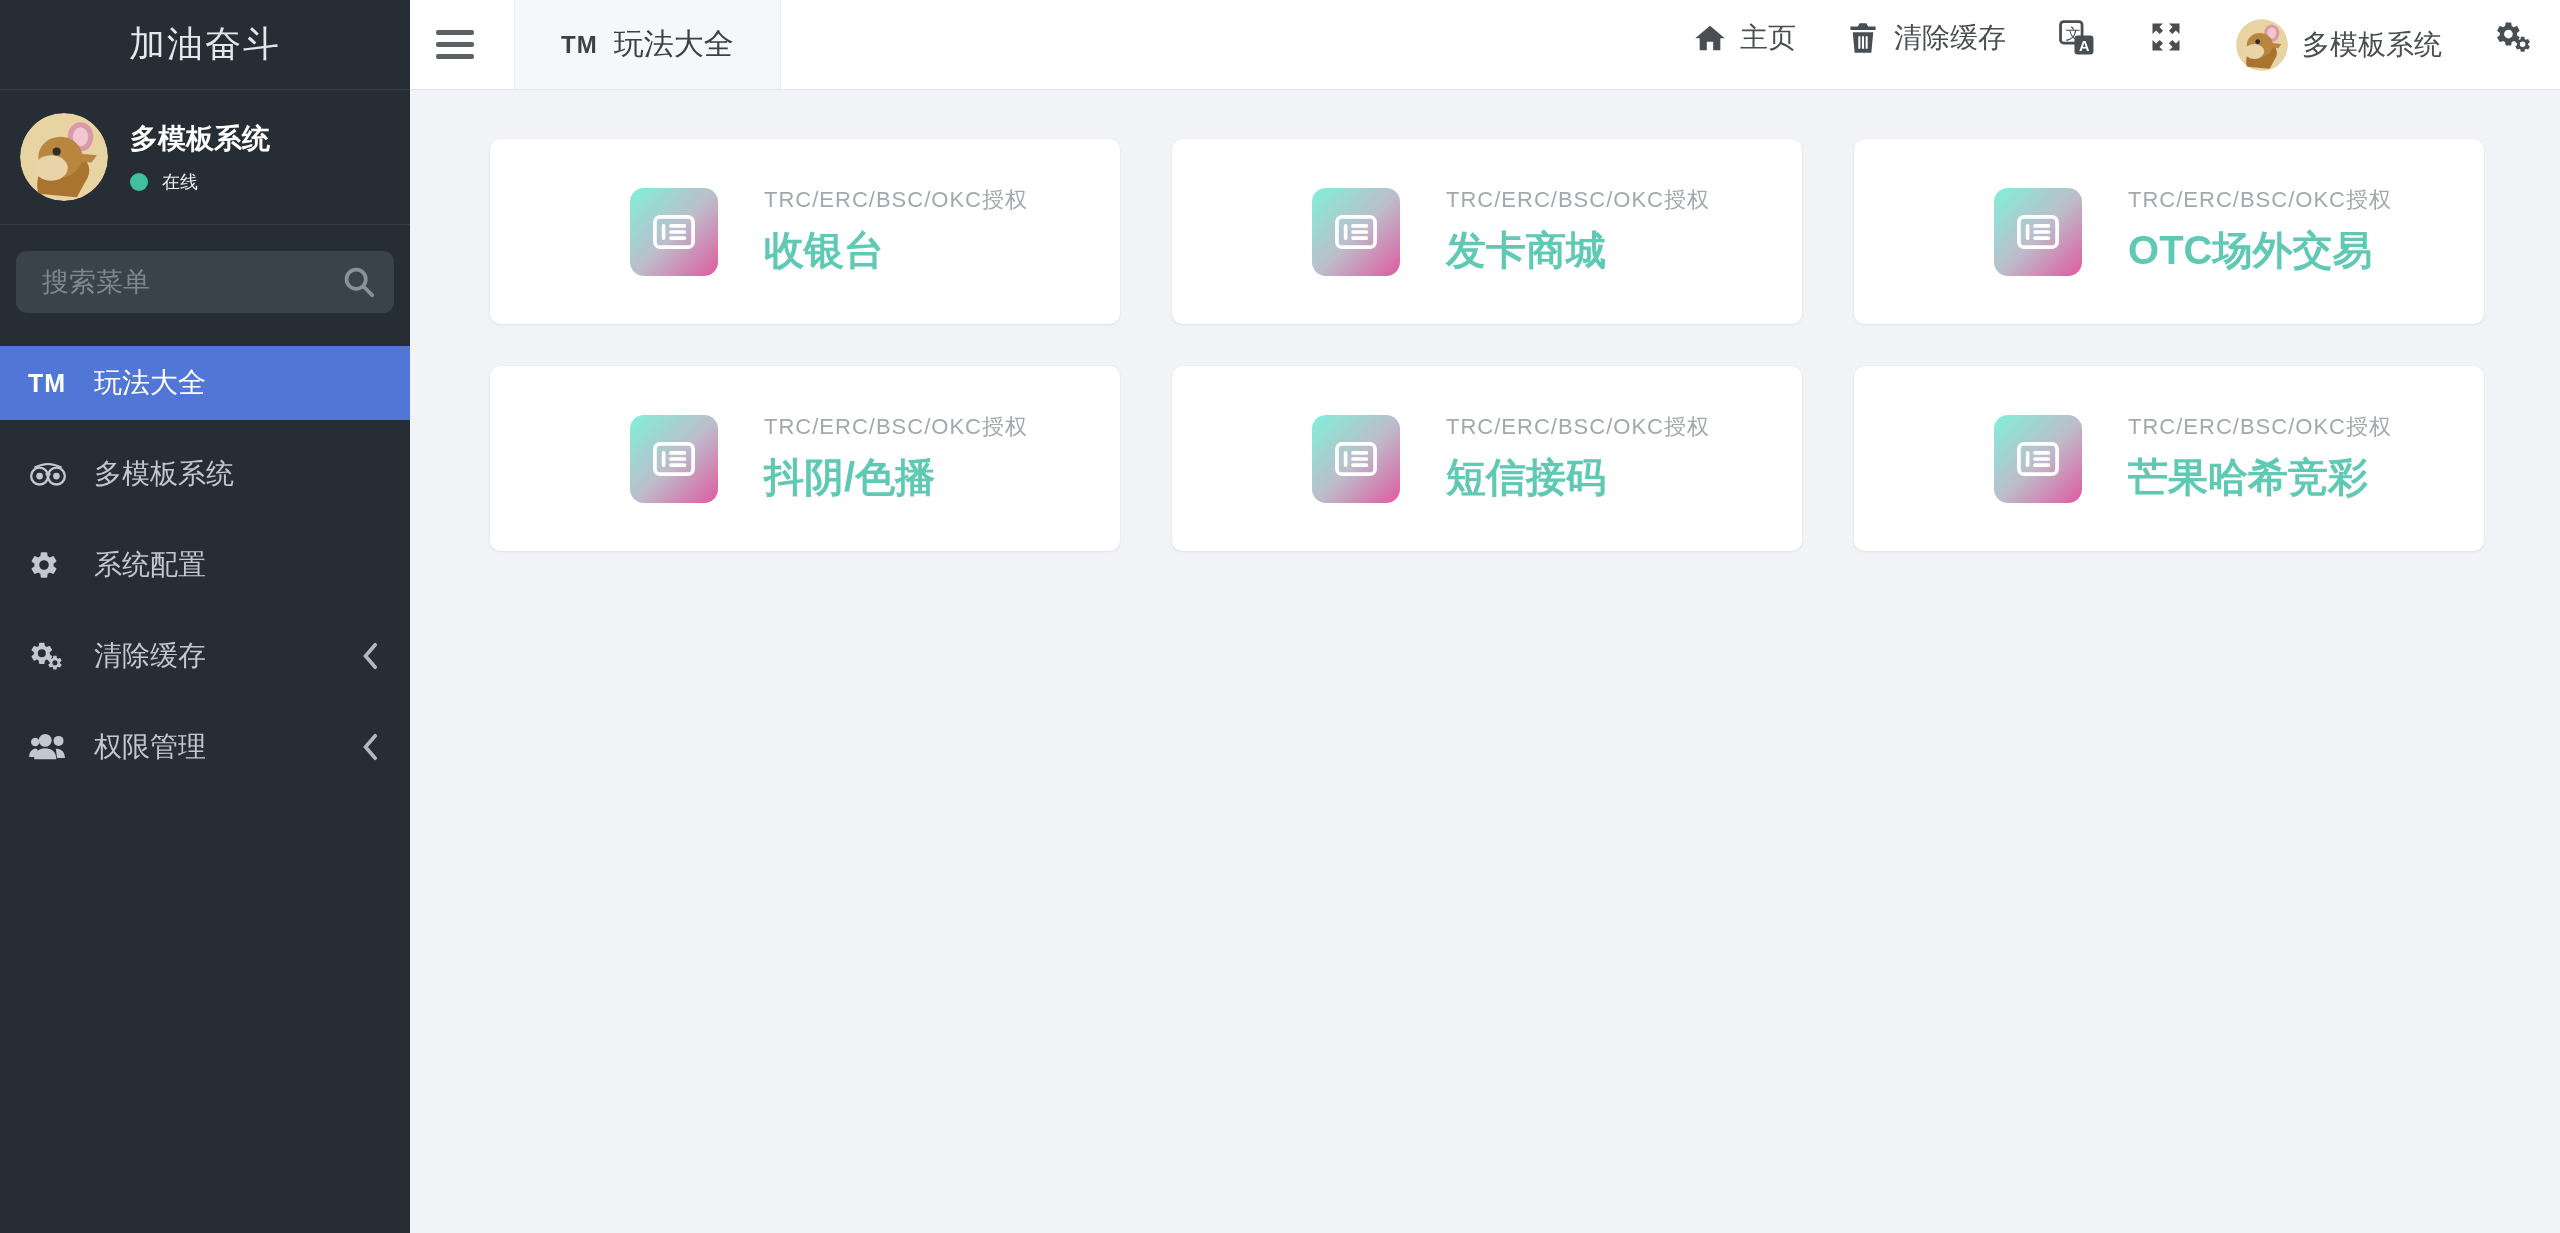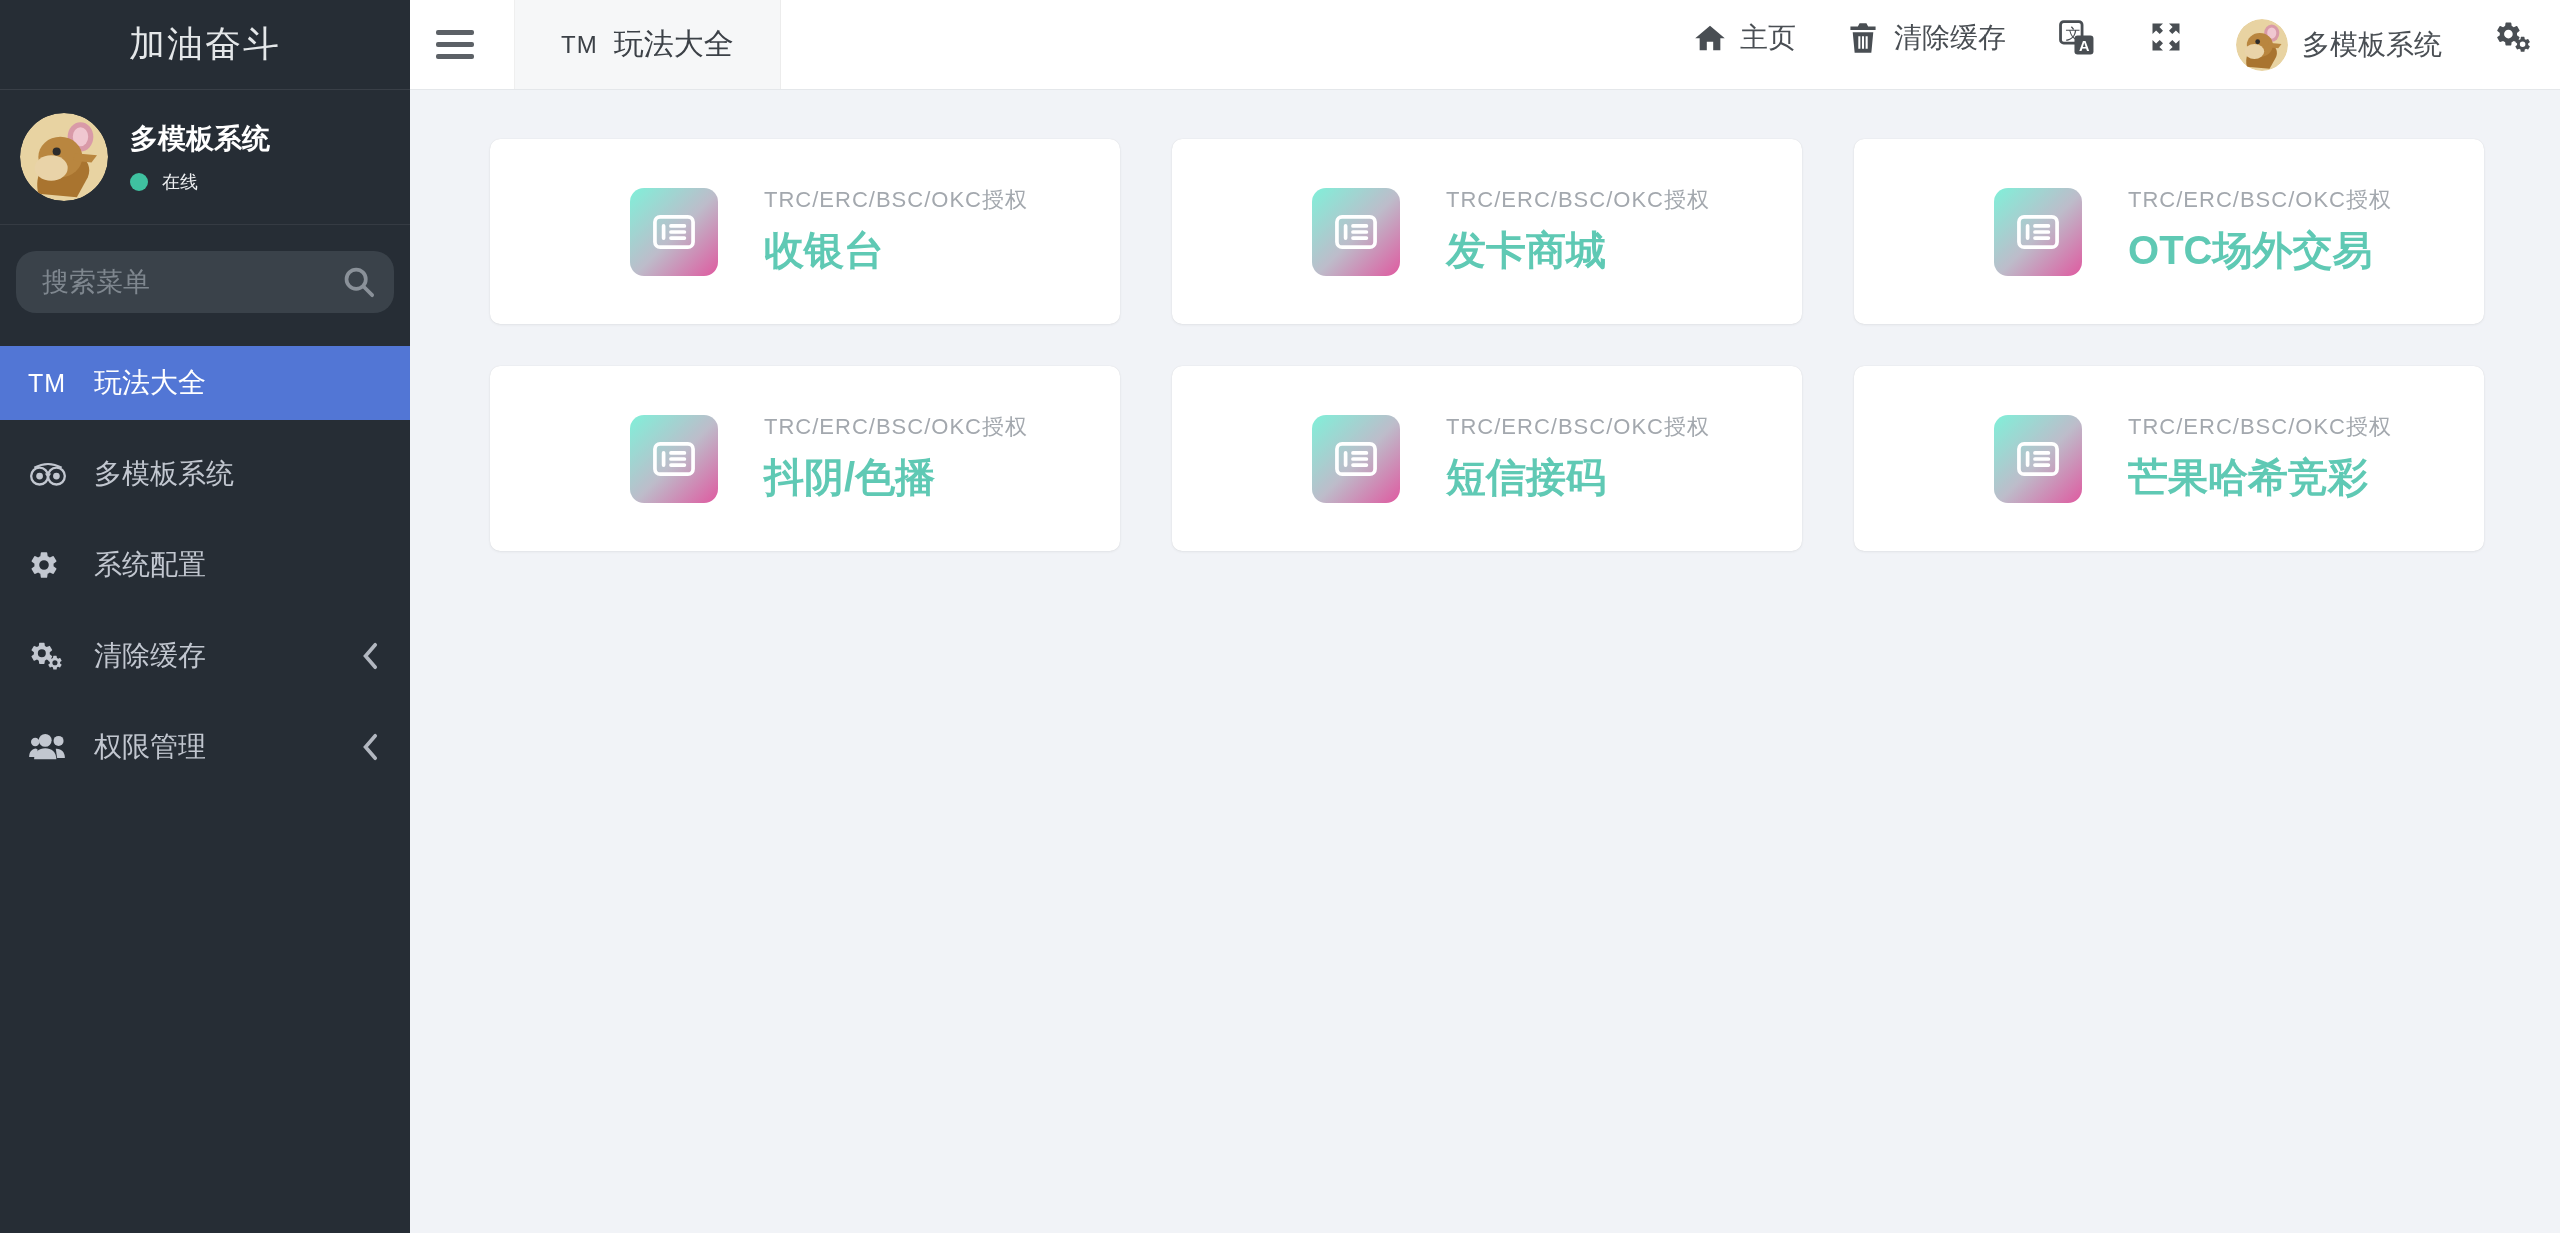--- a/index.html
+++ b/index.html
@@ -27,39 +27,39 @@
     border-bottom: 1px solid rgba(255,255,255,.07);
   }
   .avatar-lg { width: 88px; height: 88px; border-radius: 50%; overflow: hidden; flex: 0 0 auto; }
   .user-info { display: flex; flex-direction: column; gap: 12px; }
   .user-name { color: #ffffff; font-weight: bold; font-size: 28px; }
   .user-status { display: flex; align-items: center; gap: 14px; font-size: 18px; color: #eef0f2; }
   .status-dot { width: 18px; height: 18px; border-radius: 50%; background: #3fc1a0; }
 
   .search-wrap { position: relative; margin: 26px 16px 0 16px; }
   .search-input {
-    width: 100%; height: 62px; background: #3a424a; border: none; border-radius: 20px;
+    width: 100%; height: 62px; background: #3a424a; border: none; border-radius: 11px;
     padding: 0 76px 0 26px; font-size: 27px; color: #cdd2d7; outline: none;
     font-family: "Liberation Sans", sans-serif;
   }
   .search-input::placeholder { color: #7f878f; }
   .search-btn {
     position: absolute; right: 18px; top: 14px; width: 34px; height: 34px;
     color: #8a9199; background: none; border: none; cursor: pointer;
   }
 
   .menu { margin-top: 33px; list-style: none; }
   .menu-item {
     height: 74px; display: flex; align-items: center;
     padding: 0 30px 0 28px; margin-bottom: 17px;
     font-size: 28px; color: #c2c7d0; cursor: pointer;
   }
   .menu-item.active { background: #5276d5; color: #ffffff; }
   .menu-icon { width: 66px; display: flex; align-items: center; flex: 0 0 auto; }
-  .tm-text { font-weight: normal; font-size: 25px; letter-spacing: 1px; text-align: right; }
+  .tm-text { font-weight: bold; font-size: 25px; letter-spacing: 1px; text-align: right; }
   .chevron { margin-left: auto; width: 20px; height: 30px; opacity: .9; }
 
   
   .navbar {
     position: absolute; left: 410px; right: 0; top: 0; height: 90px;
     background: #ffffff; border-bottom: 1px solid #e4e7ea;
     display: flex; align-items: center; z-index: 4;
   }
   .hamburger { margin-left: 26px; width: 38px; cursor: pointer; }
   .hamburger span { display: block; height: 5px; background: #5c6166; border-radius: 2px; margin: 7px 0; }

